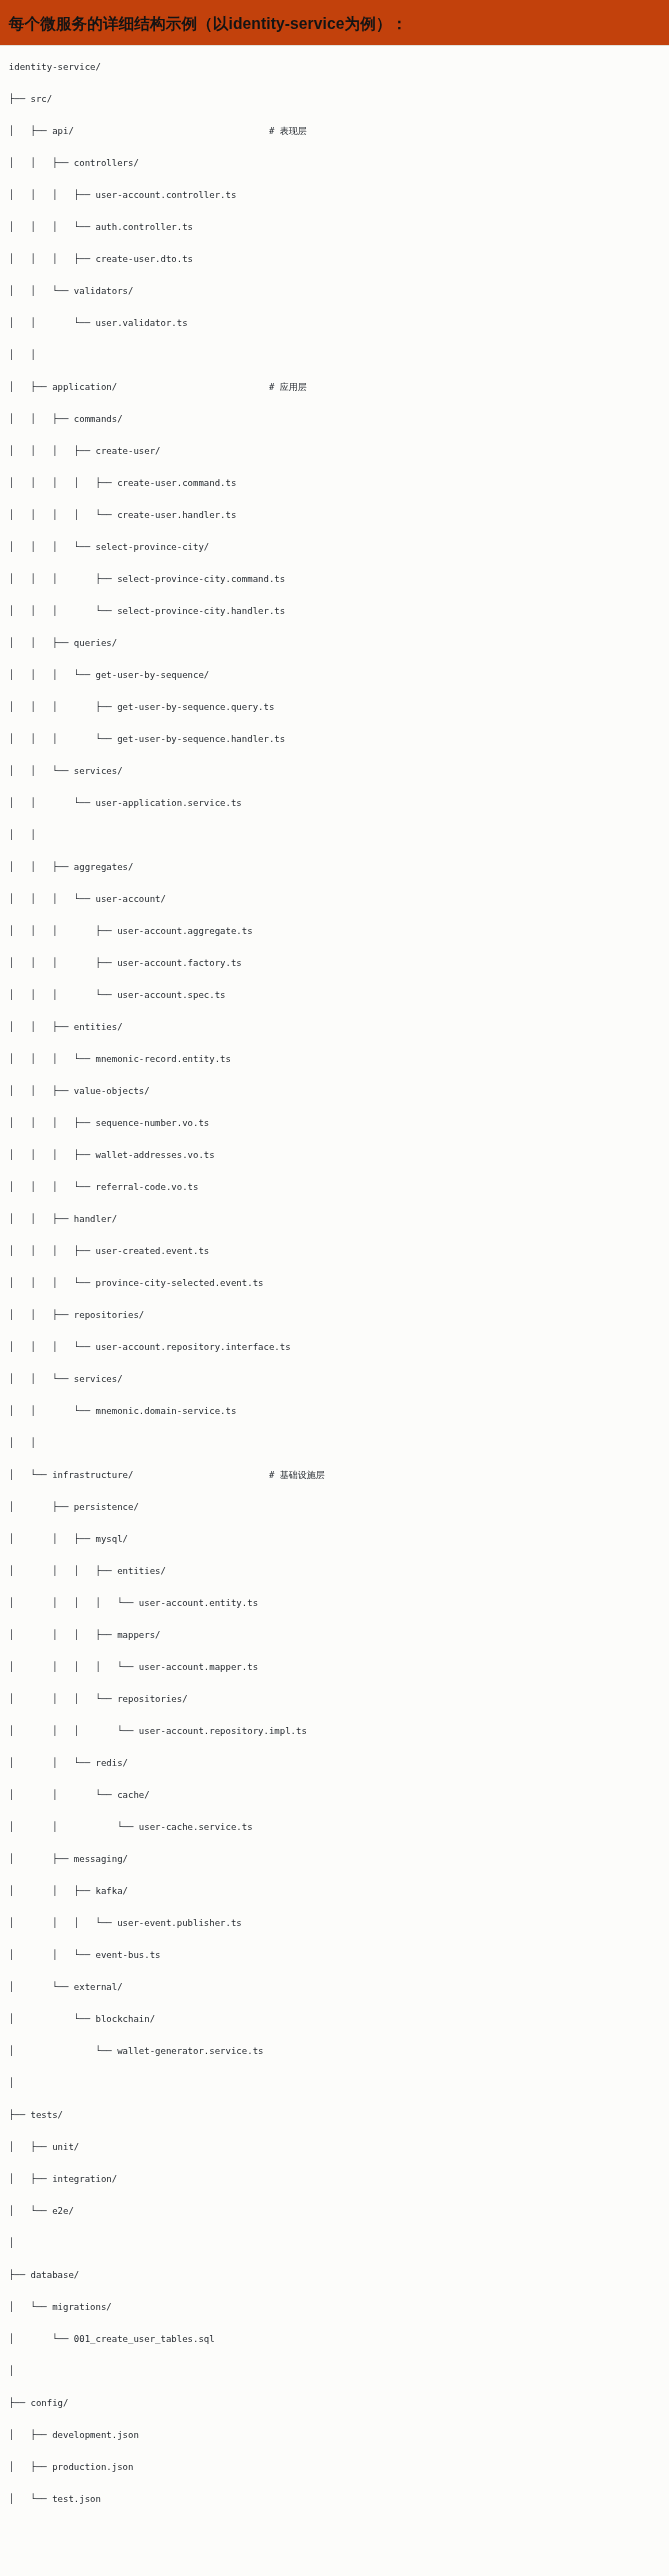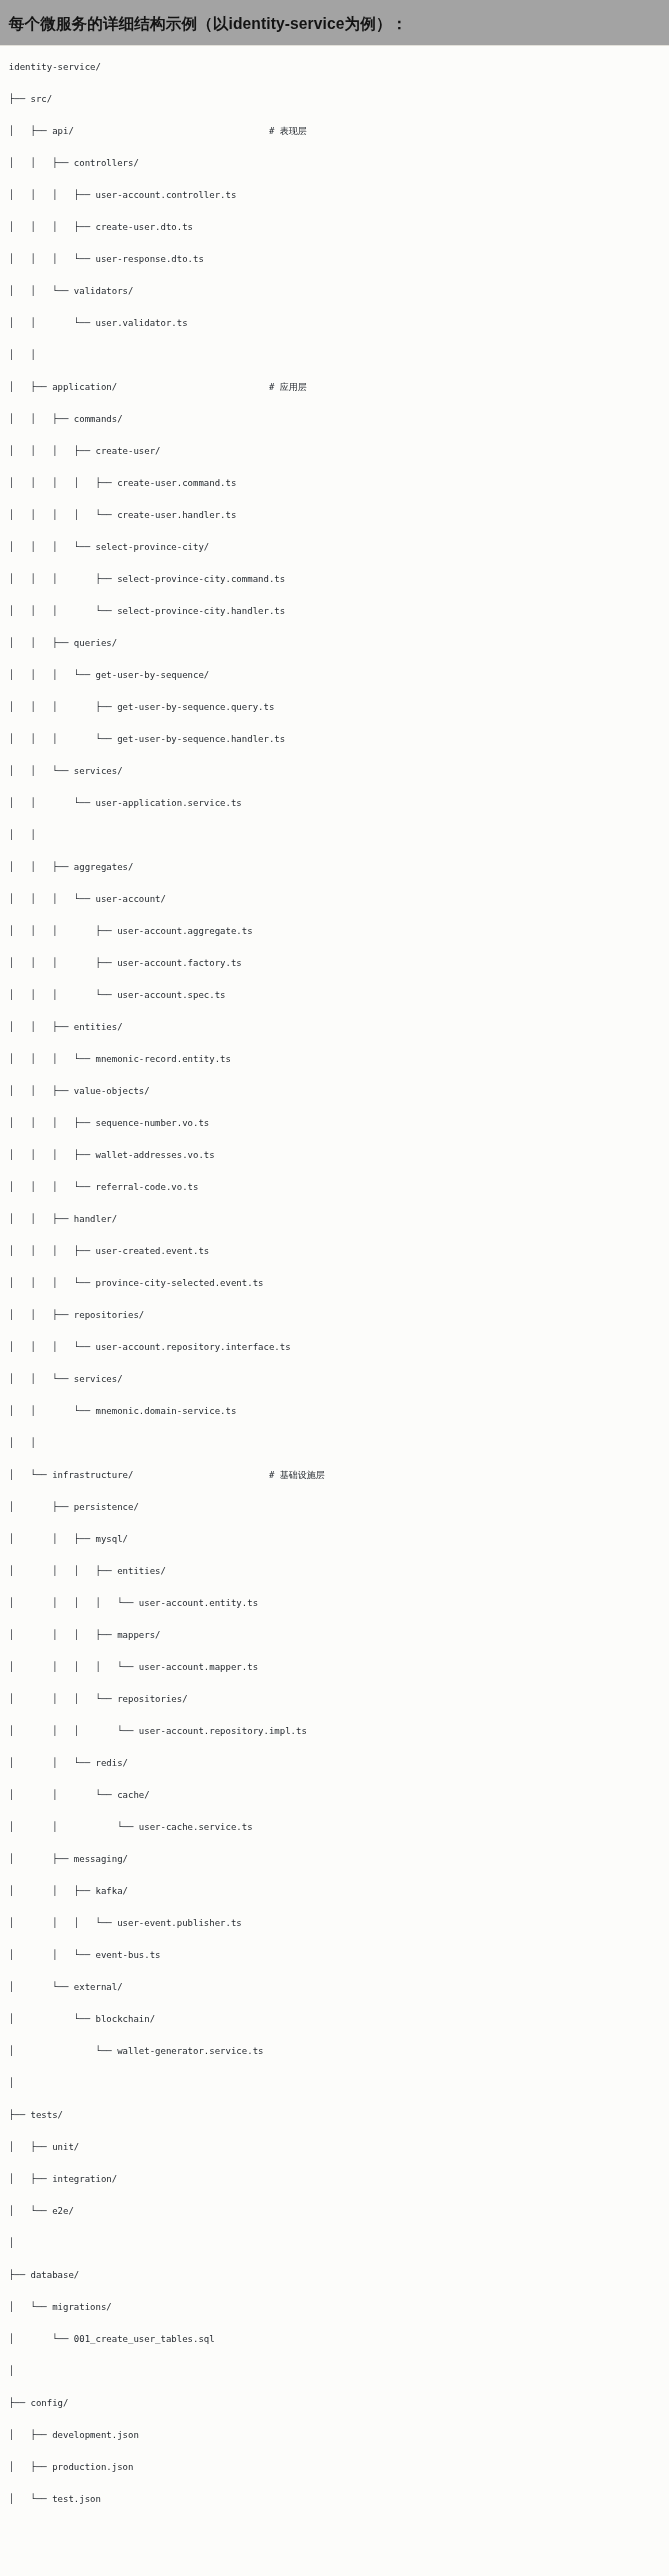--- a/index.html
+++ b/index.html
@@ -10,21 +10,21 @@
   }
   body {
     width: 669px;
     font-family: "Liberation Sans", sans-serif;
     color: #1a1a1a;
     -webkit-font-smoothing: antialiased;
   }
 
   
   .doc-header {
-    background: #a3a3a3;
+    background: #c2410c;
     padding: 13.8px 8.8px 11.3px 8.8px;
     border-bottom: 0.6px solid #e3e1da;
     box-sizing: border-box;
   }
   .doc-header .title {
     font-family: "Liberation Sans", sans-serif;
     font-weight: bold;
     font-size: 15.6px;
     line-height: 1.25;
     letter-spacing: 0.1px;
@@ -62,22 +62,22 @@
 <div class="doc-header">
   <h1 class="title">每个微服务的详细结构示例（以identity-service为例）：</h1>
 </div>
 
 <div class="tree-block">
   <pre class="tree" id="tree-render"><span class="tree-row"><span>identity-service/</span></span>
 <span class="tree-row"><span>├── src/</span></span>
 <span class="tree-row"><span>│   ├── api/                                    </span><span class="comment"># 表现层</span></span>
 <span class="tree-row"><span>│   │   ├── controllers/</span></span>
 <span class="tree-row"><span>│   │   │   ├── user-account.controller.ts</span></span>
+<span class="tree-row"><span>│   │   │   └── auth.controller.ts</span></span>
 <span class="tree-row"><span>│   │   │   ├── create-user.dto.ts</span></span>
-<span class="tree-row"><span>│   │   │   └── user-response.dto.ts</span></span>
 <span class="tree-row"><span>│   │   └── validators/</span></span>
 <span class="tree-row"><span>│   │       └── user.validator.ts</span></span>
 <span class="tree-row"><span>│   │</span></span>
 <span class="tree-row"><span>│   ├── application/                            </span><span class="comment"># 应用层</span></span>
 <span class="tree-row"><span>│   │   ├── commands/</span></span>
 <span class="tree-row"><span>│   │   │   ├── create-user/</span></span>
 <span class="tree-row"><span>│   │   │   │   ├── create-user.command.ts</span></span>
 <span class="tree-row"><span>│   │   │   │   └── create-user.handler.ts</span></span>
 <span class="tree-row"><span>│   │   │   └── select-province-city/</span></span>
 <span class="tree-row"><span>│   │   │       ├── select-province-city.command.ts</span></span>

